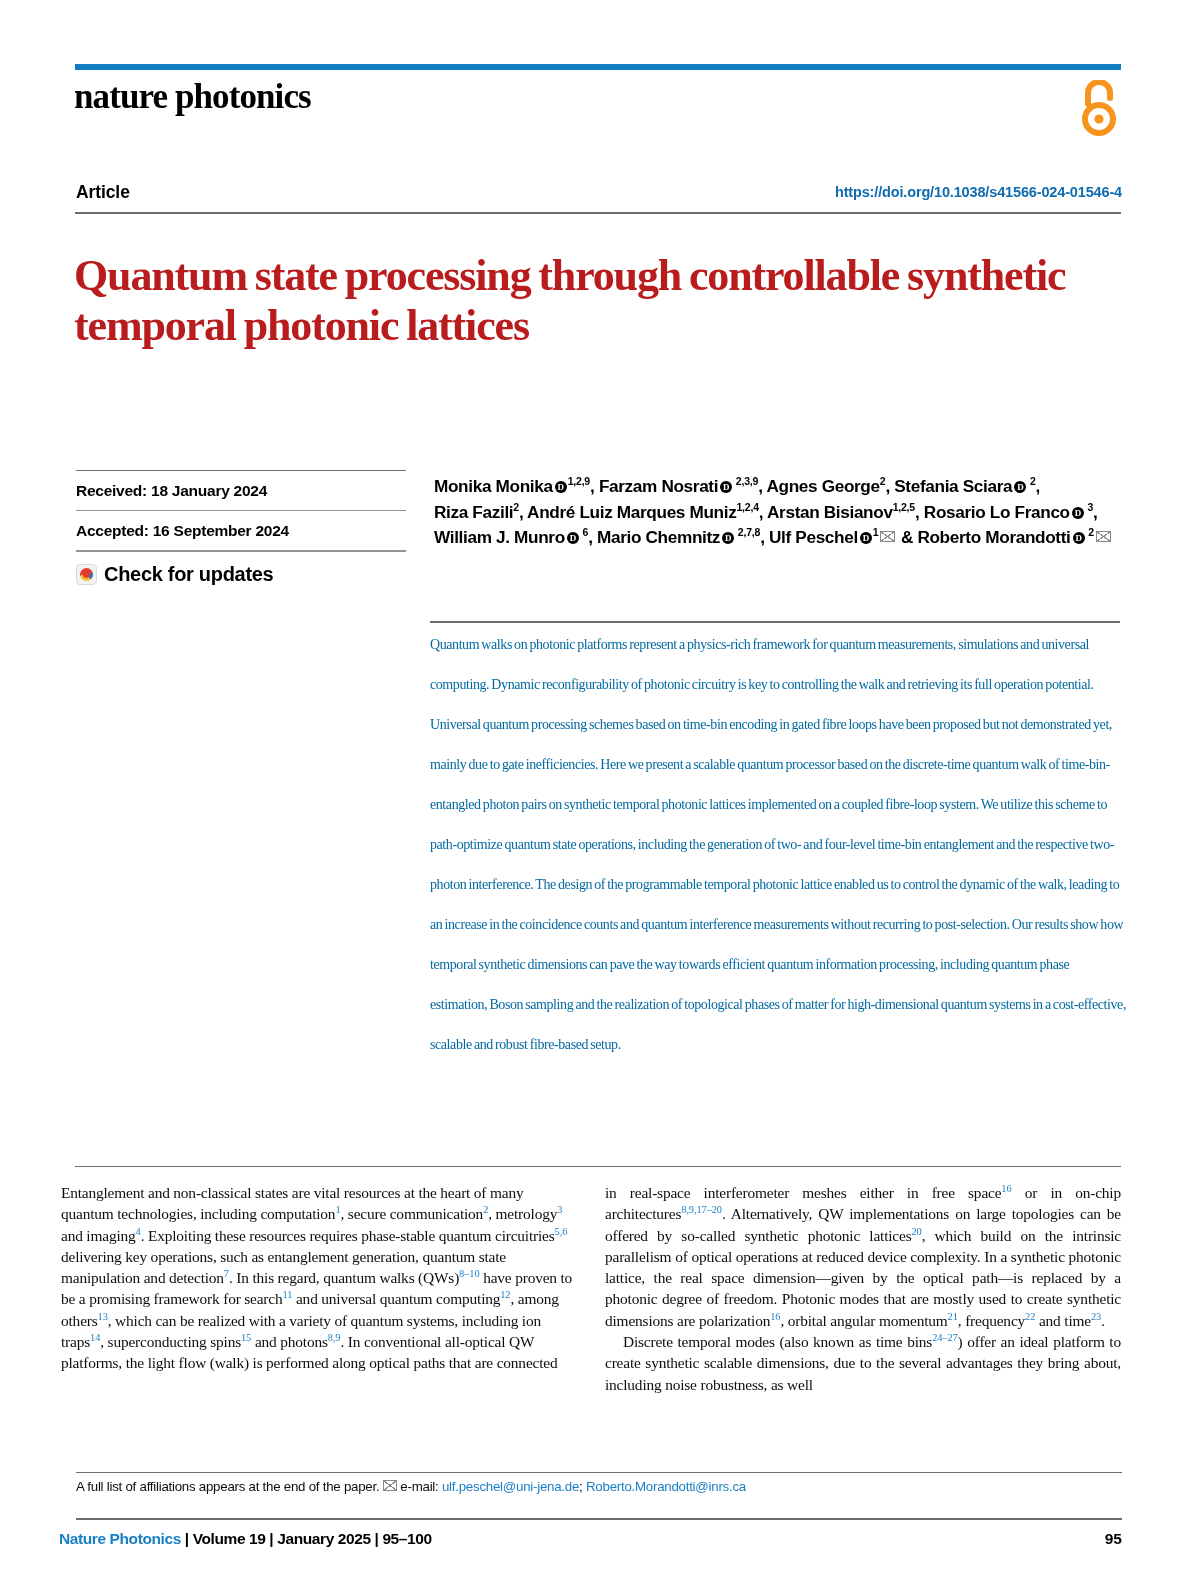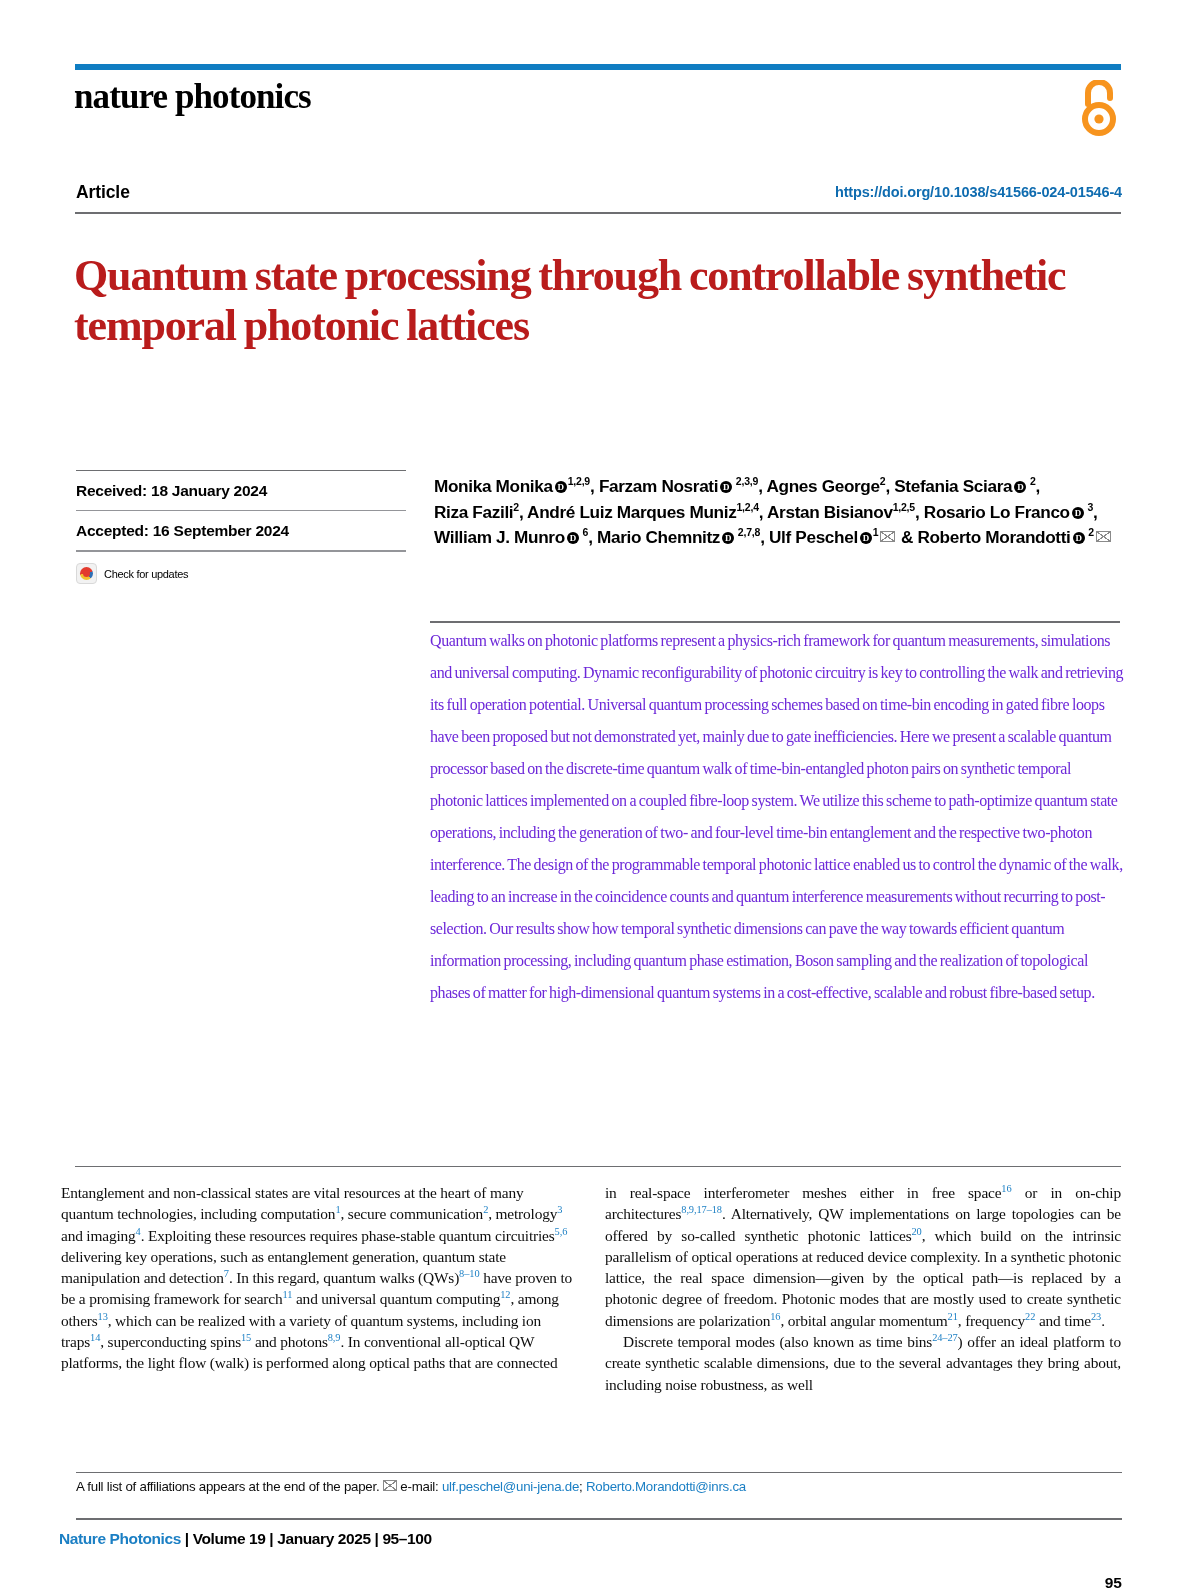--- a/index.html
+++ b/index.html
@@ -138,22 +138,22 @@
   }
   .crossmark::after {
     content: "";
     position: absolute;
     left: 6px; top: 6px;
     width: 7px; height: 7px;
     border-radius: 50%;
     background: #e33b2e;
   }
   .checkupdates-label {
-    font-size: 11px;
-    font-weight: 400;
+    font-size: 20px;
+    font-weight: 700;
     letter-spacing: -0.3px;
   }
 
   
   .authors {
     position: absolute;
     left: 434px; top: 474px;
     width: 690px;
     font-size: 17.2px;
     font-weight: 700;
@@ -213,25 +213,25 @@
     position: absolute;
     left: 430px; top: 621px;
     width: 690px; height: 2px;
     background: #6d6e71;
   }
   .abstract {
     position: absolute;
     left: 430px; top: 625px;
     width: 696px;
     font-family: "Liberation Serif", serif;
-    font-size: 16px;
-    line-height: 32px;
+    font-size: 14px;
+    line-height: 40px;
     letter-spacing: -0.42px;
     word-spacing: -0.9px;
-    color: #6d28d9;
+    color: #0369a1;
   }
 
   
   .body-rule {
     position: absolute;
     left: 75px; top: 1166px;
     width: 1046px; height: 1px;
     background: #6d6e71;
   }
   .col {
@@ -290,21 +290,20 @@
     font-weight: 700;
     letter-spacing: -0.4px;
     color: #000;
   }
   .footer .jrnl { color: #1b7fc4; }
   .pageno {
     position: absolute;
     right: 78px; top: 1530px;
     font-size: 15.5px;
     font-weight: 700;
-    margin-top: 44px;
   }
 </style>
 </head>
 <body>
 
 <div class="page">
 
   <div class="top-rule"></div>
   <div class="masthead">nature photonics</div>
 
@@ -362,21 +361,21 @@
     manipulation and detection<span class="cit">7</span>. In this regard, quantum walks (QWs)<span class="cit">8–10</span>
     have proven to be a promising framework for search<span class="cit">11</span> and universal
     quantum computing<span class="cit">12</span>, among others<span class="cit">13</span>, which can be realized with a
     variety of quantum systems, including ion traps<span class="cit">14</span>, superconducting
     spins<span class="cit">15</span> and photons<span class="cit">8,9</span>. In conventional all-optical QW platforms, the
     light flow (walk) is performed along optical paths that are connected</p>
   </div>
 
   <div class="col right">
     <p>in real-space interferometer meshes either in free space<span class="cit">16</span> or in on-chip
-    architectures<span class="cit">8,9,17–18</span>. Alternatively, QW implementations on large topologies can be offered by so-called synthetic photonic lattices<span class="cit">20</span>, which
+    architectures<span class="cit">8,9,17–20</span>. Alternatively, QW implementations on large topologies can be offered by so-called synthetic photonic lattices<span class="cit">20</span>, which
     build on the intrinsic parallelism of optical operations at reduced device
     complexity. In a synthetic photonic lattice, the real space dimension—given by the optical path—is replaced by a photonic degree of freedom.
     Photonic modes that are mostly used to create synthetic dimensions
     are polarization<span class="cit">16</span>, orbital angular momentum<span class="cit">21</span>, frequency<span class="cit">22</span> and time<span class="cit">23</span>.</p>
     <p class="indent">Discrete temporal modes (also known as time bins<span class="cit">24–27</span>) offer an
     ideal platform to create synthetic scalable dimensions, due to the several advantages they bring about, including noise robustness, as well</p>
   </div>
 
   <div class="foot-rule"></div>
   <div class="footnote">

